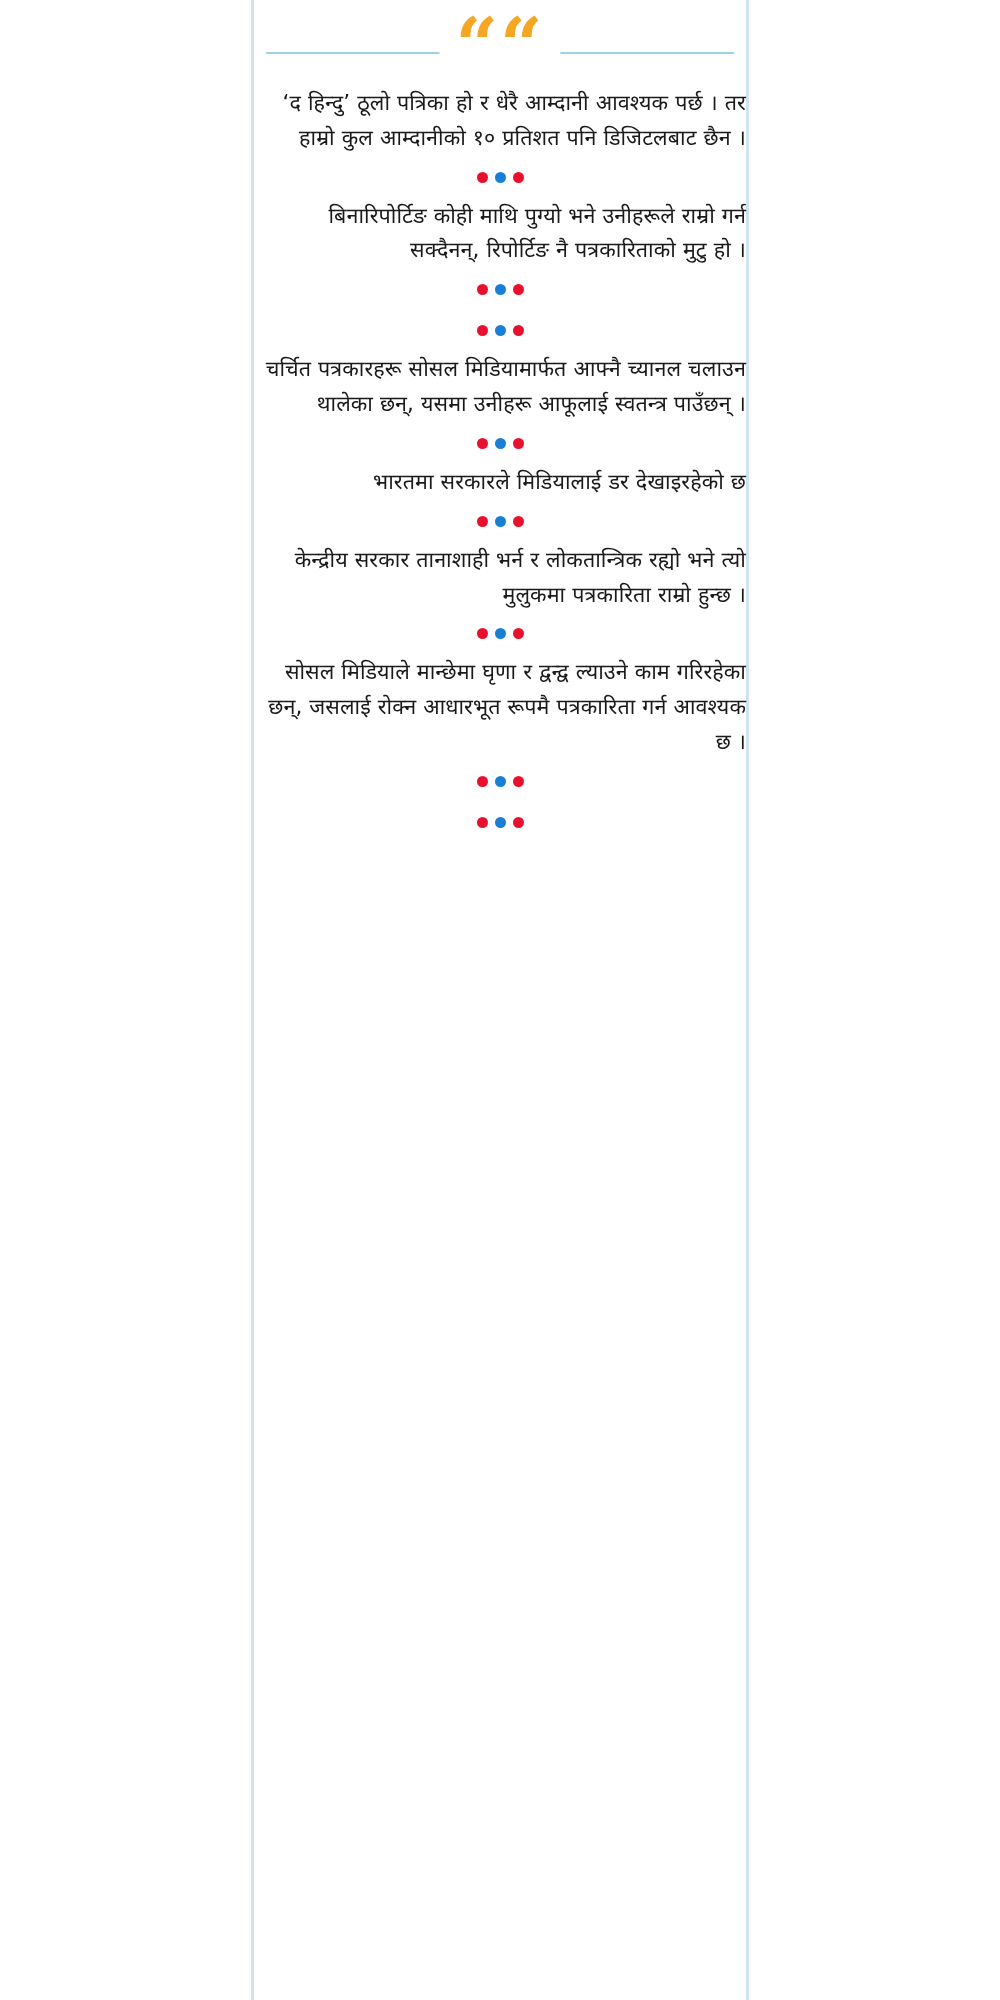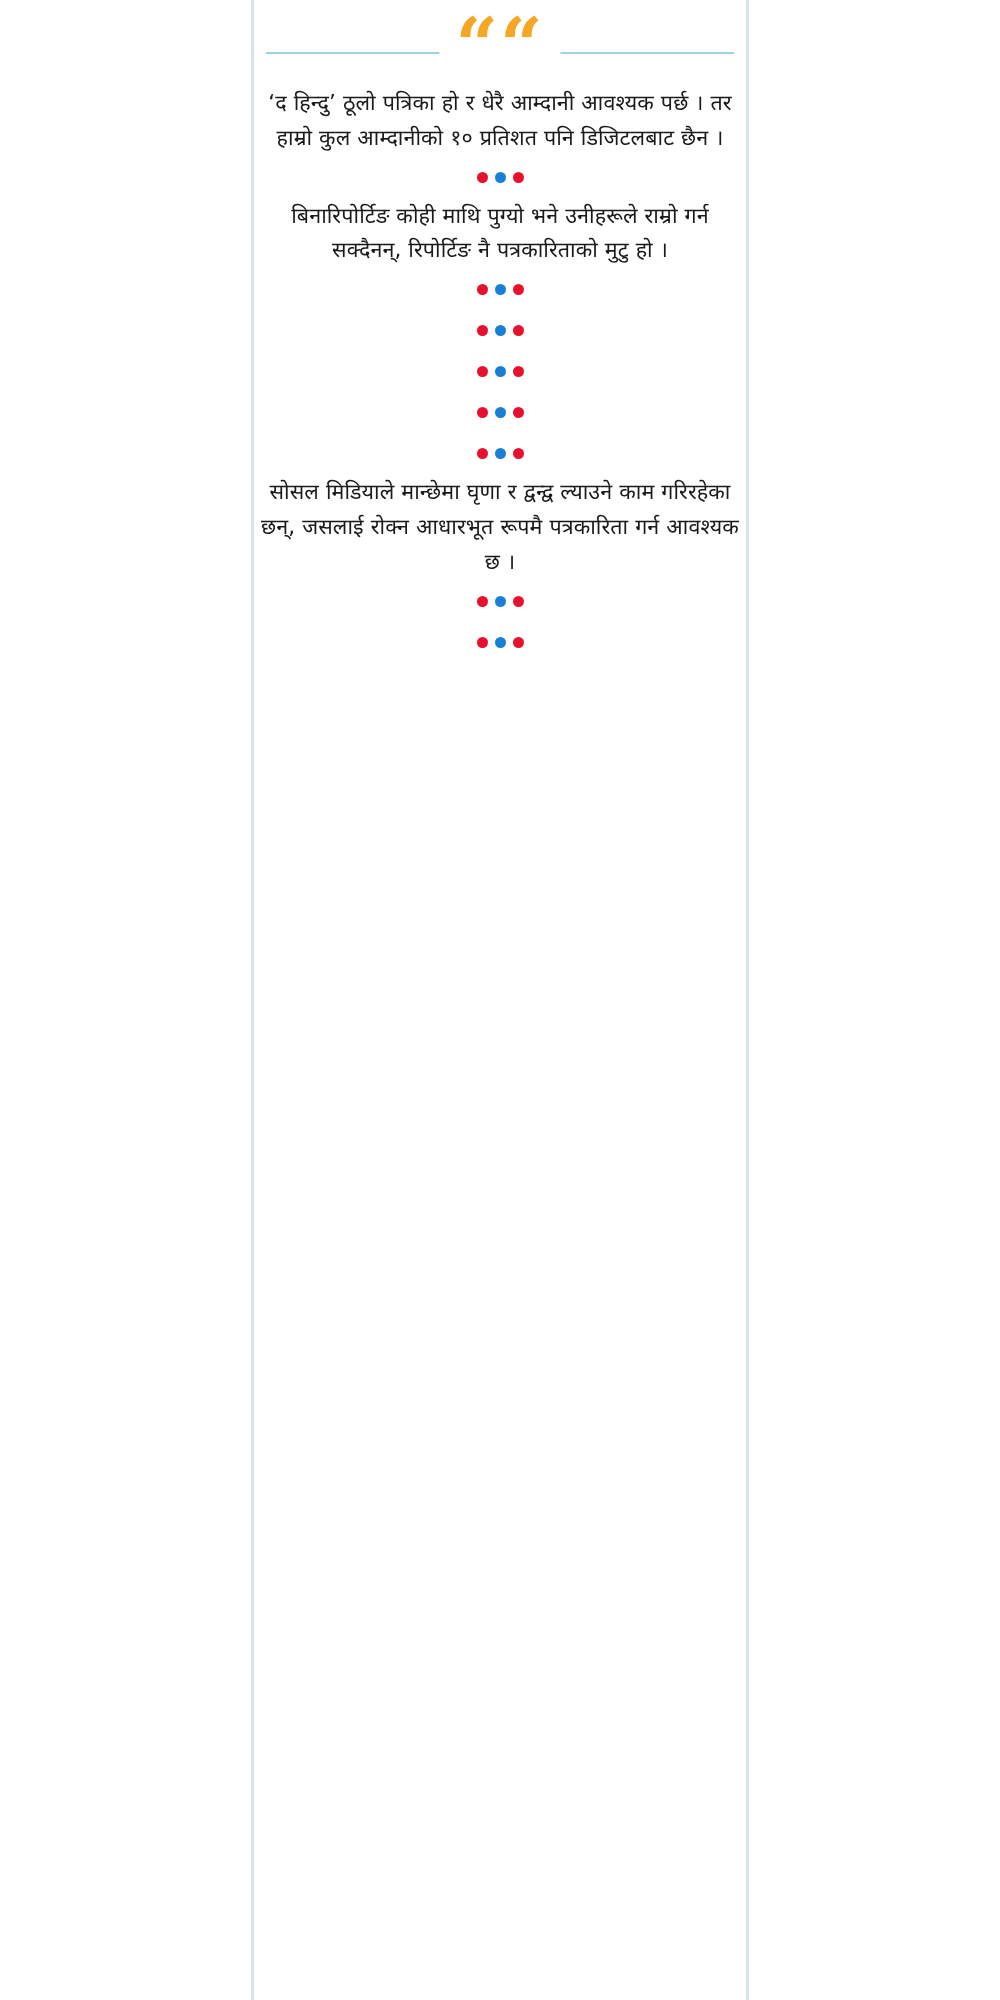--- a/index.html
+++ b/index.html
@@ -65,21 +65,21 @@
     color: #f5a623;
     font-family: "DejaVu Serif", serif;
     font-size: 74px;
     line-height: 62px;
     font-weight: 700;
     letter-spacing: 2px;
     white-space: nowrap;
   }
 
   .quote {
-    text-align: center;
+    text-align: right;
     color: #1a1a1a;
     font-family: "DejaVu Sans", sans-serif;
     font-size: 21.5px;
     line-height: 1.62;
     padding: 2px 2px 0 2px;
     letter-spacing: 0.1px;
   }
 
   .separator {
     display: flex;
@@ -127,32 +127,35 @@
       <span class="dot blue"></span>
       <span class="dot red"></span>
     </div>
 
     <div class="separator">
       <span class="dot red"></span>
       <span class="dot blue"></span>
       <span class="dot red"></span>
     </div>
 
+    <div class="quote">चर्चित पत्रकारहरू सोसल मिडियामार्फत आफ्नै च्यानल चलाउन थालेका छन्, यसमा उनीहरू आफूलाई स्वतन्त्र पाउँछन् ।</div>
     <div class="separator">
       <span class="dot red"></span>
       <span class="dot blue"></span>
       <span class="dot red"></span>
     </div>
 
+    <div class="quote">भारतमा सरकारले मिडियालाई डर देखाइरहेको छ</div>
     <div class="separator">
       <span class="dot red"></span>
       <span class="dot blue"></span>
       <span class="dot red"></span>
     </div>
 
+    <div class="quote">केन्द्रीय सरकार तानाशाही भर्न र लोकतान्त्रिक रह्यो भने त्यो मुलुकमा पत्रकारिता राम्रो हुन्छ ।</div>
     <div class="separator">
       <span class="dot red"></span>
       <span class="dot blue"></span>
       <span class="dot red"></span>
     </div>
 
     <div class="quote">सोसल मिडियाले मान्छेमा घृणा र द्वन्द्व ल्याउने काम गरिरहेका छन्, जसलाई रोक्न आधारभूत रूपमै पत्रकारिता गर्न आवश्यक छ ।</div>
     <div class="separator">
       <span class="dot red"></span>
       <span class="dot blue"></span>

